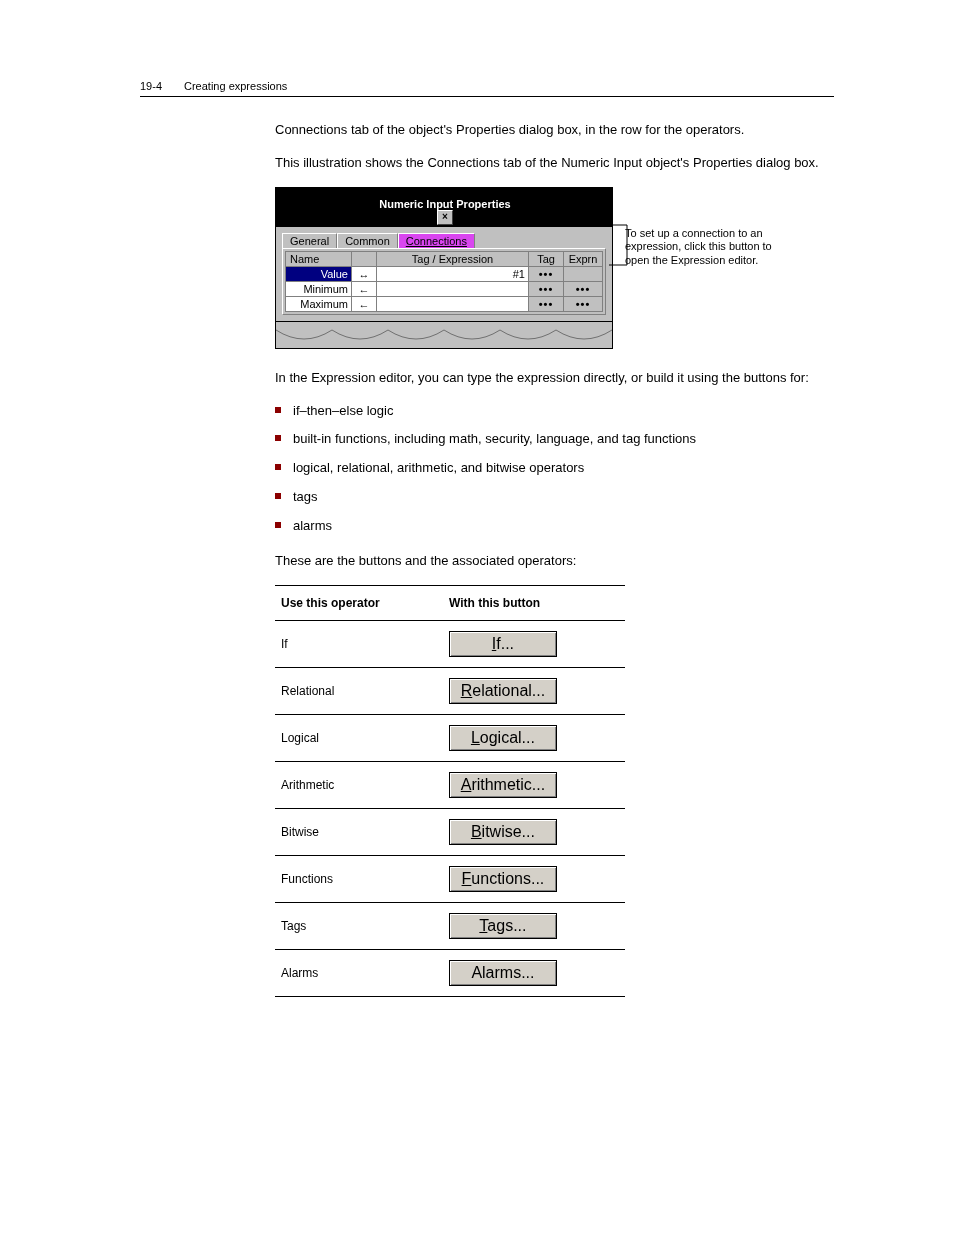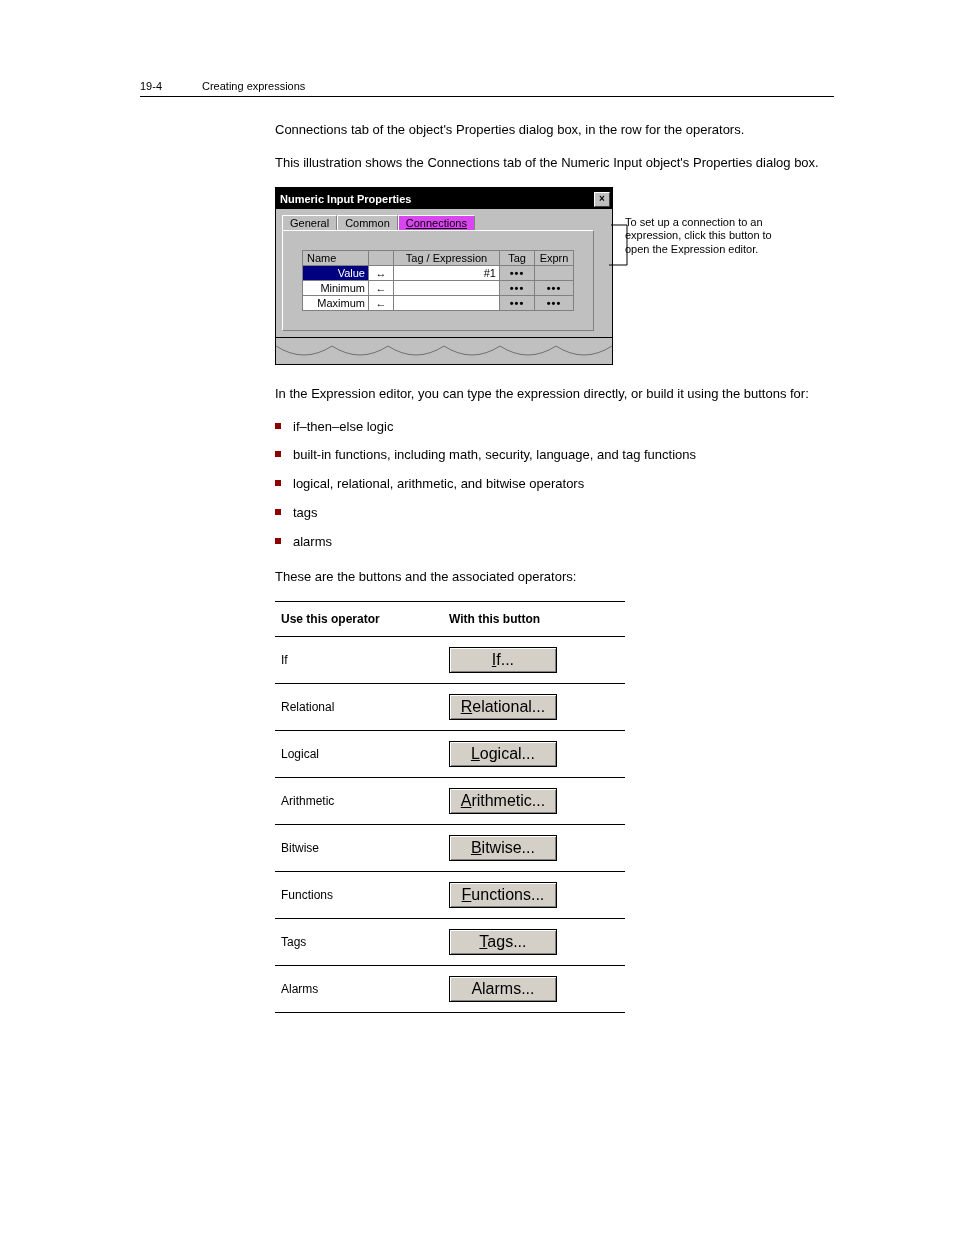--- a/index.html
+++ b/index.html
@@ -11,21 +11,21 @@
     width: 954px;
   }
   .page {
     padding: 80px 120px 60px 140px;
   }
   .top-line {
     font-size: 11px;
     margin-bottom: 4px;
     display: flex;
     align-items: baseline;
-    gap: 32px;
+    gap: 14px;
   }
   .top-line .pg {
     min-width: 30px;
   }
   .hr {
     border: none;
     border-top: 1px solid #000;
     margin: 0 0 24px 0;
   }
   .para {
@@ -48,21 +48,22 @@
     background: #c0c0c0;
     font-family: "MS Sans Serif", Tahoma, sans-serif;
     font-size: 11px;
   }
   .titlebar {
     background: #000;
     color: #fff;
     font-weight: bold;
     display: flex;
     align-items: center;
-    padding: 4px 2px 2px 4px;
+    padding: 10px 2px 2px 4px;
+    flex-direction: column;
   }
   .titlebar .t-text { flex: 1; }
   .titlebar .t-close {
     width: 14px; height: 13px;
     background: #c0c0c0;
     border: 1px solid #fff;
     border-right-color: #404040;
     border-bottom-color: #404040;
     color: #000;
     font-weight: bold;
@@ -87,26 +88,26 @@
   }
   .tab.active {
     position: relative;
     z-index: 2;
     background: #d946ef;
     border-top-color: #fff;
     border-left-color: #fff;
     text-decoration: underline;
   }
   .panel {
-    margin: 0 18px 6px 6px;
+    margin: 0 6px 6px 6px;
     border: 1px solid #fff;
     border-right-color: #808080;
     border-bottom-color: #808080;
     background: #c0c0c0;
-    padding: 19px;
+    padding: 2px;
   }
   table.grid {
     width: 100%;
     border-collapse: collapse;
     font-size: 11px;
     background: #fff;
   }
   .grid th, .grid td {
     border: 1px solid #808080;
     padding: 1px 3px;
@@ -147,21 +148,21 @@
     position: relative;
     overflow: hidden;
   }
   .torn svg { position:absolute; left:0; top:0; }
   .callout {
     position: absolute;
     font-size: 11px;
     line-height: 1.25;
   }
   .callout.right {
-    top: 29px;
+    top: 40px;
     left: 350px;
     width: 160px;
   }
 
   
   ul.redlist {
     list-style: none;
     padding: 0;
     margin: 0 0 16px 0;
   }

